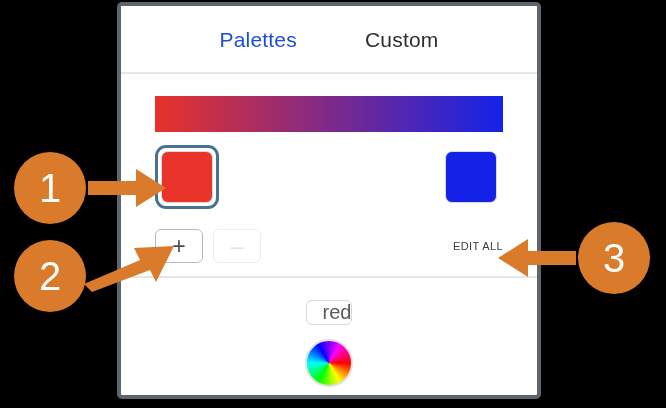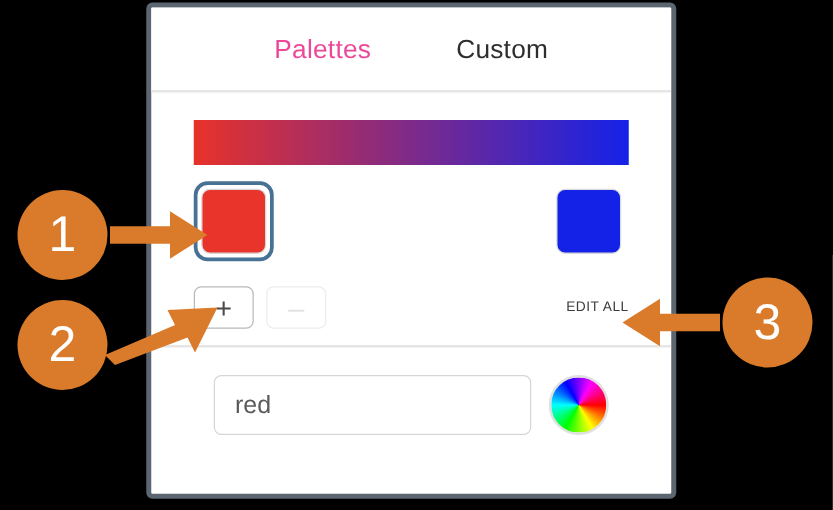--- a/index.html
+++ b/index.html
@@ -34,21 +34,21 @@
     justify-content: center;
     gap: 68px;
     background: #ffffff;
   }
   .tab {
     font-size: 21px;
     letter-spacing: 0.2px;
     line-height: 1;
     user-select: none;
   }
-  .tab.inactive { color: #ec4899; }
+  .tab.inactive { color: #1d4ed8; }
   .tab.active { color: #2e2e2e; }
 
   .divider {
     height: 2px;
     background: #e6e6e6;
     width: 100%;
   }
 
   .gradient-wrap {
     padding: 22px 34px 0 34px;
@@ -117,24 +117,25 @@
 
   .edit-all {
     font-size: 11px;
     color: #3c3c3c;
     letter-spacing: 0.4px;
     user-select: none;
   }
 
   .input-row {
     margin-top: 22px;
-    padding: 0 50px;
+    padding: 0 34px;
     display: flex;
     align-items: center;
     gap: 14px;
+    flex-direction: column;
   }
   .text-input {
     flex: 1;
     height: 48px;
     border: 1.5px solid #d6d6d6;
     border-radius: 6px;
     background: #ffffff;
     display: flex;
     align-items: center;
     padding-left: 16px;

